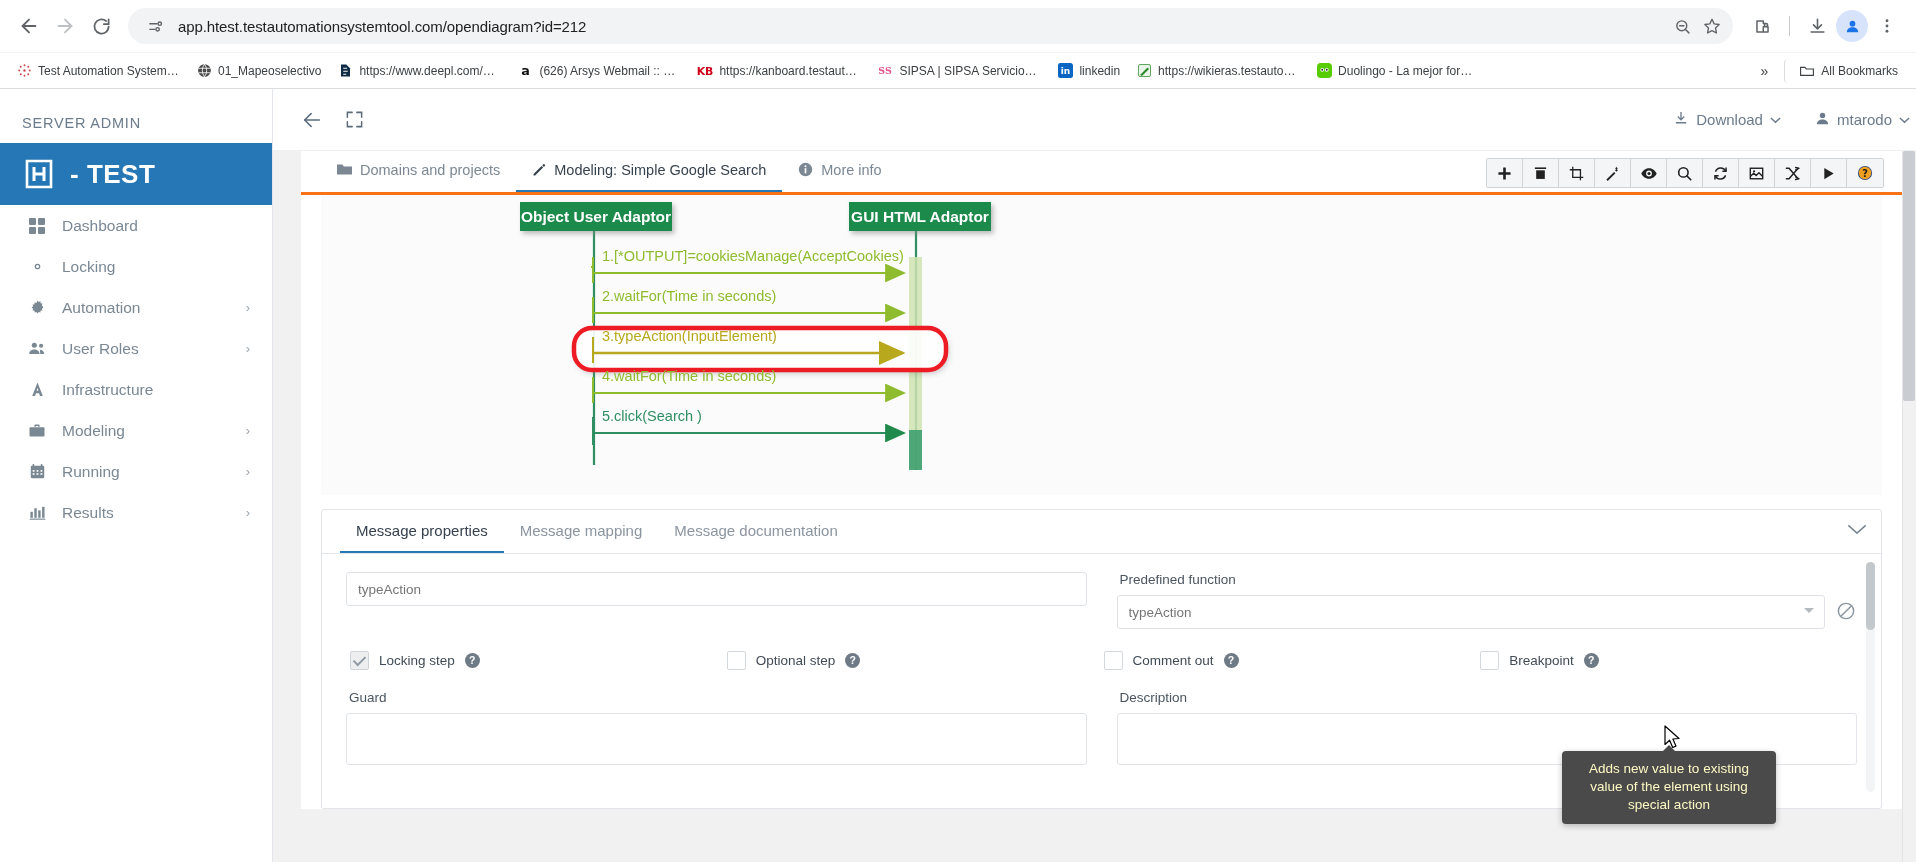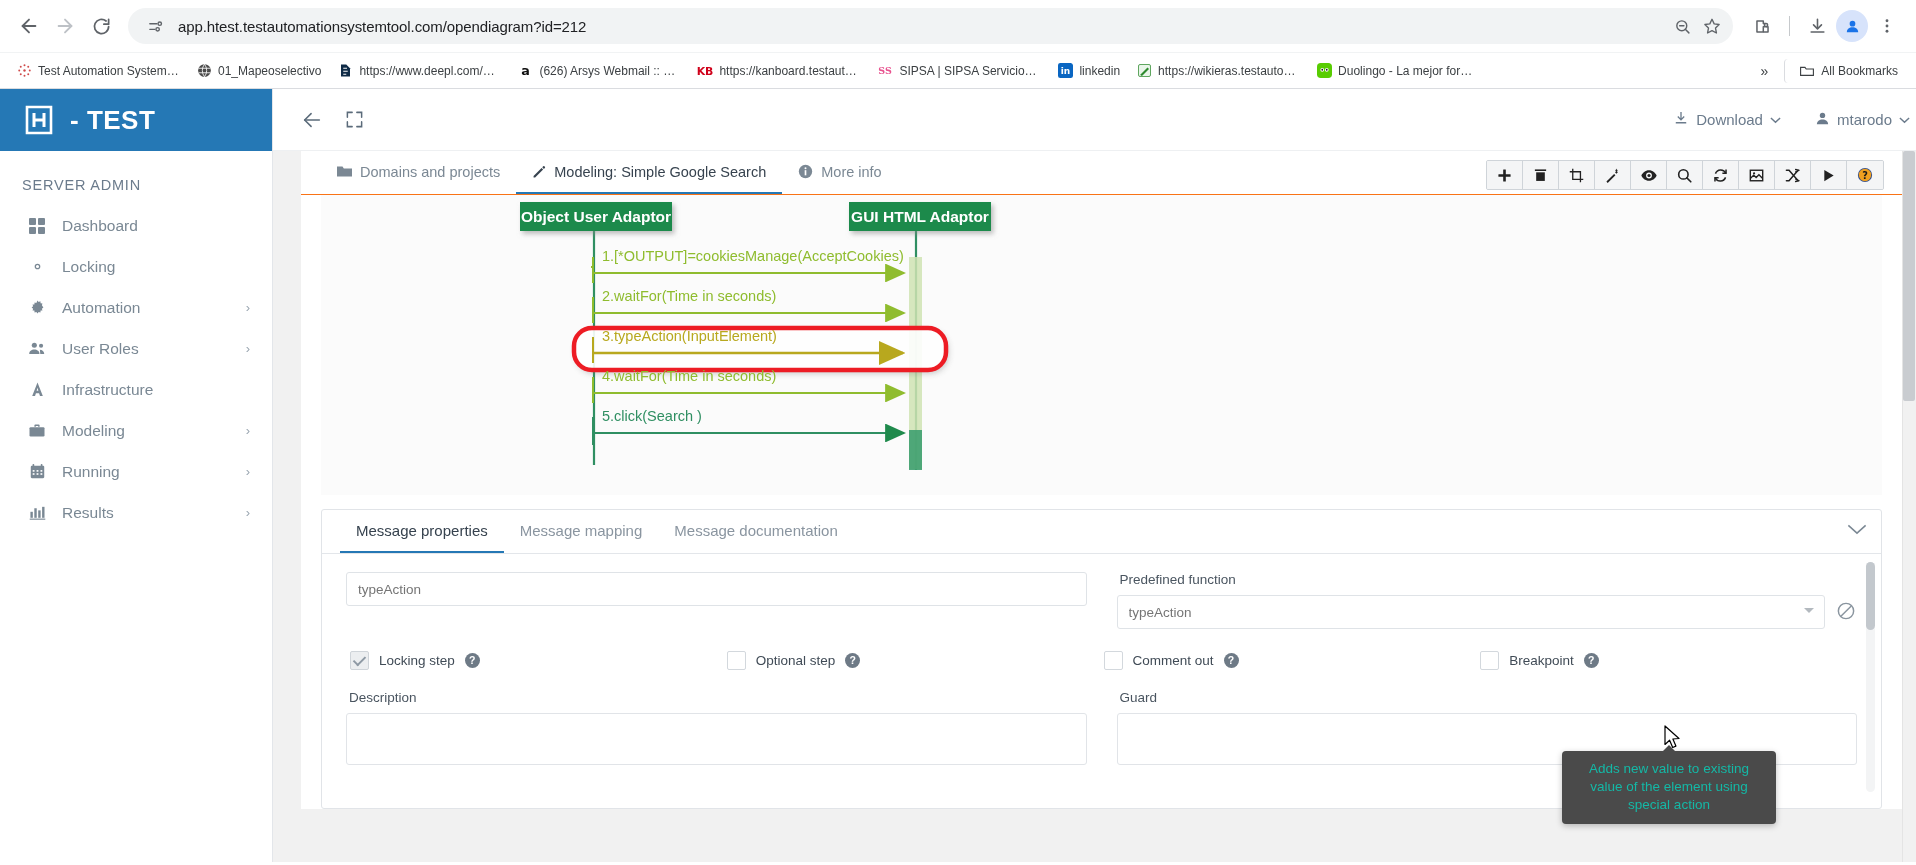--- a/index.html
+++ b/index.html
@@ -245,21 +245,21 @@
     position: absolute;
     left: 28px; right: 0; top: 0;
     background: #ffffff;
   }
 
   
   #diagram-header {
     height: 44px;
     display: flex;
     align-items: flex-end;
-    border-bottom: 1px solid #f97316;
+    border-bottom: 3px solid #f97316;
     padding-left: 20px;
     position: relative;
     background: #fff;
   }
   .dtab {
     display: flex; align-items: center; gap: 8px;
     height: 43px;
     padding: 0 16px;
     font-size: 14.5px;
     color: #7b8894;
@@ -450,21 +450,21 @@
     width: 9px; height: 68px;
     background: #c3c8cd;
     border-radius: 5px;
     cursor: pointer;
   }
 
   
   #tooltip {
     position: absolute;
     background: #4a4a4a;
-    color: #14b8a6;
+    color: #fef9c3;
     font-size: 13.5px;
     line-height: 1.35;
     border-radius: 4px;
     padding: 9px 13px;
     width: 214px;
     text-align: center;
     left: 1562px;
     top: 662px;
     z-index: 50;
     box-shadow: 0 2px 6px rgba(0,0,0,.25);
@@ -697,31 +697,31 @@
         </span>
         <span class="bk-label">All Bookmarks</span>
       </div>
     </div>
   </div>
 </div>
 
 <div id="app">
 
   <div id="sidebar">
+    <div id="sidebar-section">SERVER ADMIN</div>
+
     <div id="brand">
       <div id="brand-logo">
         <svg width="32" height="32" viewBox="0 0 32 32" fill="none" stroke="#ffffff" stroke-width="2.6">
           <path d="M4 3h24v26H4z"></path>
           <path d="M11 9v14M21 9v14M11 16h10" stroke-width="3"></path>
         </svg>
       </div>
       <div id="brand-title">- TEST</div>
     </div>
-
-    <div id="sidebar-section">SERVER ADMIN</div>
 
     <div class="side-item">
       <span class="side-icon">
         <svg width="16" height="16" viewBox="0 0 16 16" fill="currentColor">
             <rect x="0" y="0" width="7" height="7" rx="1"></rect>
             <rect x="9" y="0" width="7" height="7" rx="1"></rect>
             <rect x="0" y="9" width="7" height="7" rx="1"></rect>
             <rect x="9" y="9" width="7" height="7" rx="1"></rect>
           </svg>
       </span>
@@ -1103,25 +1103,25 @@
               </div>
               <div class="chk-group">
                 <span class="chk-box"></span>
                 <span class="chk-label">Breakpoint</span>
                 <span class="q-icon">?</span>
               </div>
             </div>
 
             <div class="field-row" style="margin-top:20px;">
               <div class="field">
-                <div class="field-label">Description</div>
+                <div class="field-label">Guard</div>
                 <textarea class="field-textarea" style=""></textarea>
               </div>
               <div class="field">
-                <div class="field-label">Guard</div>
+                <div class="field-label">Description</div>
                 <textarea class="field-textarea" style=""></textarea>
               </div>
             </div>
           </div>
 
           <div id="panel-scrollbar">
             <div id="panel-thumb"></div>
           </div>
         </div>
 

